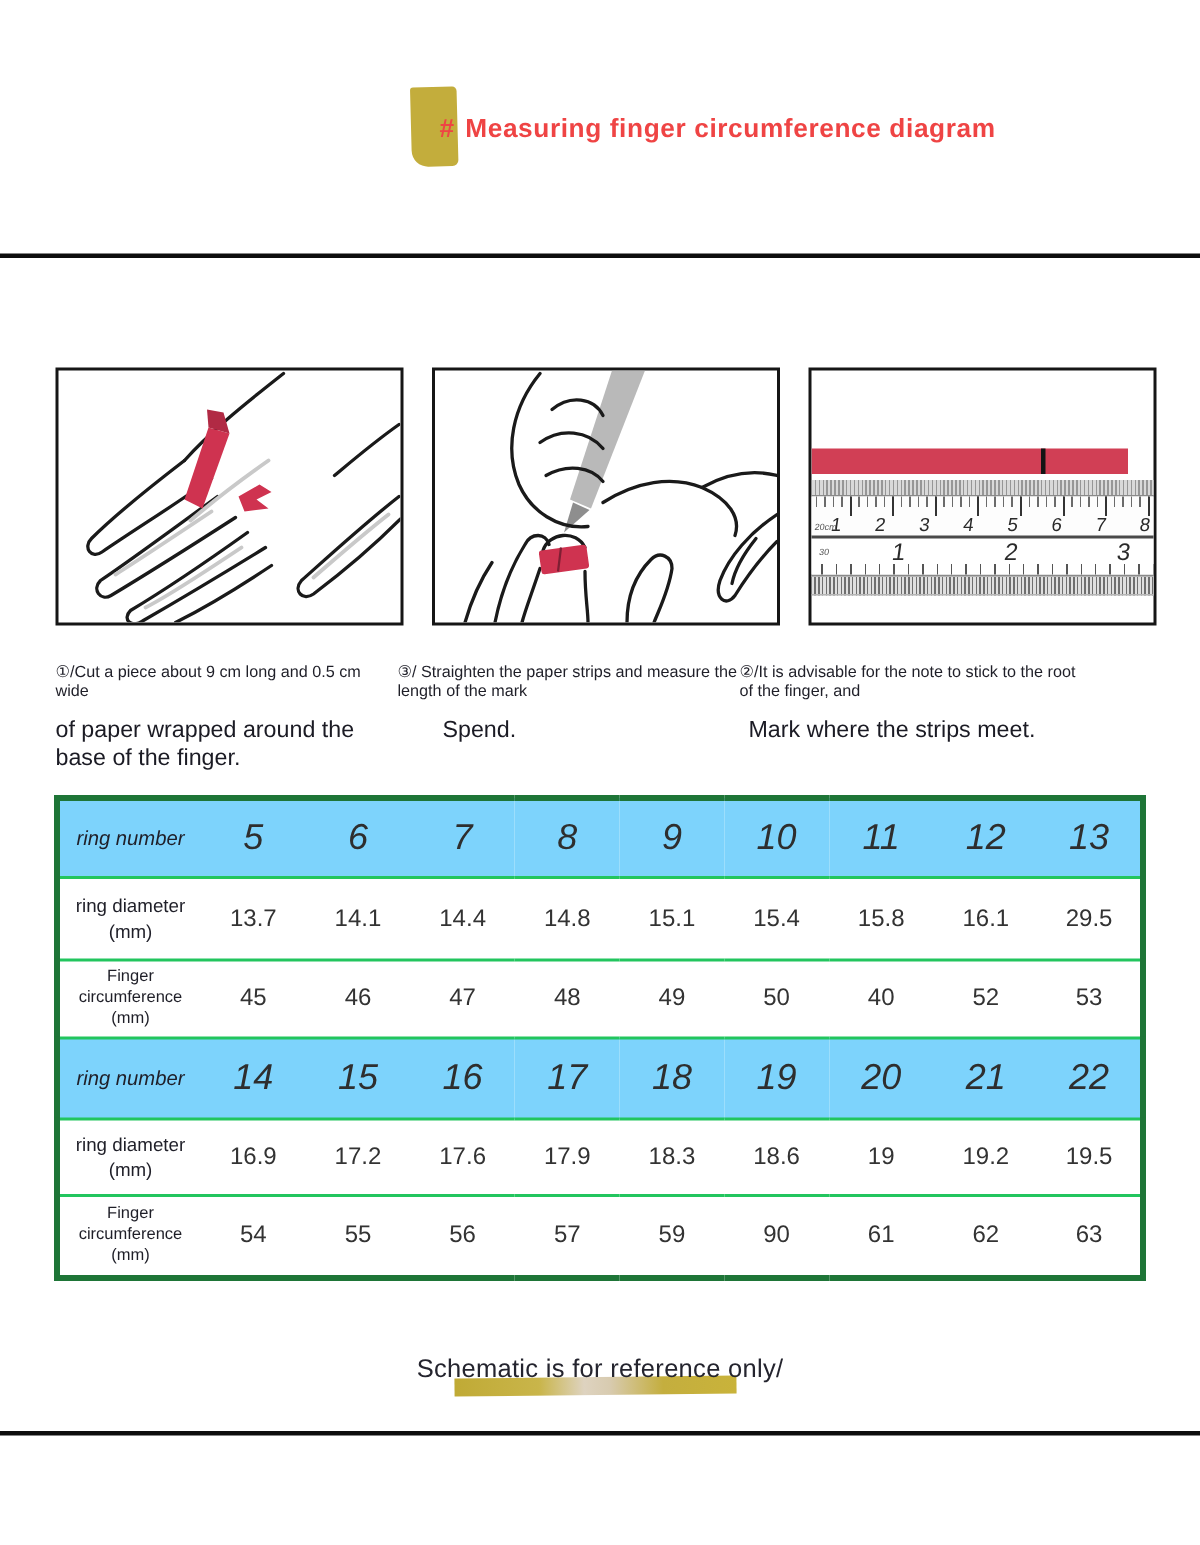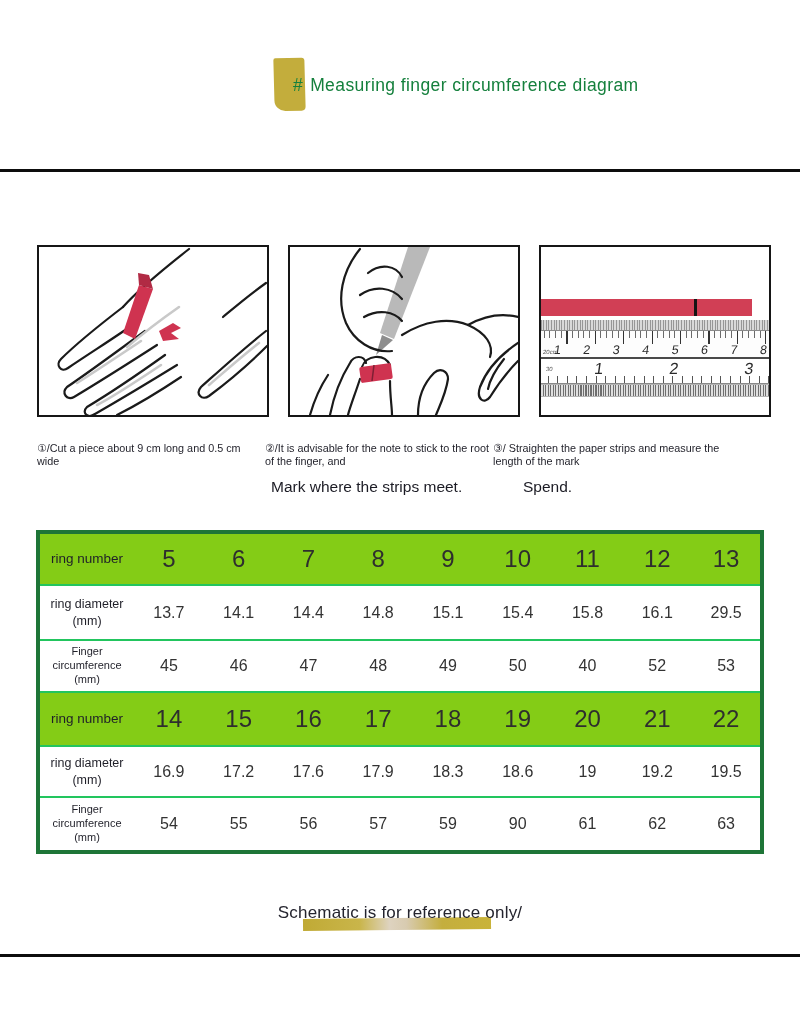--- a/index.html
+++ b/index.html
@@ -3,21 +3,21 @@
 <meta charset="utf-8">
 <style>
   html,body{margin:0;padding:0;background:#fff;}
   .page{position:relative;width:800px;height:1030px;background:#ffffff;overflow:hidden;
         font-family:"Liberation Sans","DejaVu Sans",sans-serif;color:#222;}
 
   
   .title-block{position:absolute;left:274px;top:58px;width:31px;height:53px;
     background:#c3ad3c;border-radius:2px 3px 4px 11px;transform:rotate(-1.5deg);}
   .title-line{position:absolute;top:75px;left:293px;white-space:nowrap;
-    font-size:17.5px;font-weight:400;color:#15803d;letter-spacing:.4px;}
+    font-size:17.5px;font-weight:700;color:#ef4444;letter-spacing:.4px;}
   .title-line .hash{margin-right:7px;}
 
   .divider{position:absolute;left:0;width:800px;height:3px;background:#0d0d0d;}
   .divider.top{top:169px;}
   .divider.bottom{top:954px;}
 
   
   .panels{position:absolute;top:245px;left:37px;display:flex;gap:19px;}
   .panel{width:228px;height:168px;border:2.5px solid #161616;background:#fff;
     position:relative;overflow:hidden;box-sizing:content-box;}
@@ -59,21 +59,21 @@
   .caption.c3 .cap-main{padding-left:30px;}
 
   
   .table-wrap{position:absolute;top:530px;left:36px;width:728px;}
   table.size{border-collapse:collapse;width:100%;table-layout:fixed;
     border:4px solid #1e7537;}
   table.size tr+tr{border-top:2px solid #22c55e;}
   table.size th{width:92px;font-weight:400;text-align:center;vertical-align:middle;color:#1f1f28;}
   table.size td{text-align:center;vertical-align:middle;font-size:16px;color:#333;
     font-family:"Liberation Sans","DejaVu Sans",sans-serif;}
-  tr.row-green{background:#84cc16;}
+  tr.row-green{background:#7dd3fc;font-style:italic;}
   tr.row-green td{font-size:24px;color:#2e2e2e;}
   tr.row-white{background:#fff;}
   .lbl{font-size:12.5px;line-height:1.3;}
   .lbl-lg{font-size:13.5px;}
   .lbl-sm{font-size:11px;line-height:1.25;}
   table.size tr:nth-child(1){height:53px;}
   table.size tr:nth-child(2){height:55px;}
   table.size tr:nth-child(3){height:52px;}
   table.size tr:nth-child(4){height:54px;}
   table.size tr:nth-child(5){height:51px;}
@@ -178,28 +178,29 @@
           <span class="inch-numbers-host"><span class="inch-num" style="left: 26%;">1</span><span class="inch-num" style="left: 58%;">2</span><span class="inch-num" style="left: 90%;">3</span></span>
         </div>
         <div class="r-speckle2"></div>
       </div>
     </div>
   </div>
 
   <div class="captions">
     <div class="caption c1">
       <div class="cap-note">①/Cut a piece about 9 cm long and 0.5 cm wide</div>
+      <div class="cap-main">of paper wrapped around the base of the finger.</div>
+    </div>
+    <div class="caption c3">
+      <div class="cap-note">③/ Straighten the paper strips and measure the length of the mark</div>
+      <div class="cap-main">Spend.</div>
     </div>
     <div class="caption c2">
       <div class="cap-note">②/It is advisable for the note to stick to the root of the finger, and</div>
       <div class="cap-main">Mark where the strips meet.</div>
-    </div>
-    <div class="caption c3">
-      <div class="cap-note">③/ Straighten the paper strips and measure the length of the mark</div>
-      <div class="cap-main">Spend.</div>
     </div>
   </div>
 
   <div class="table-wrap">
     <table class="size">
       <tbody>
           <tr class="row-green">
             <th class="lbl lbl-lg">ring number</th>
             <td>5</td>
             <td>6</td>

